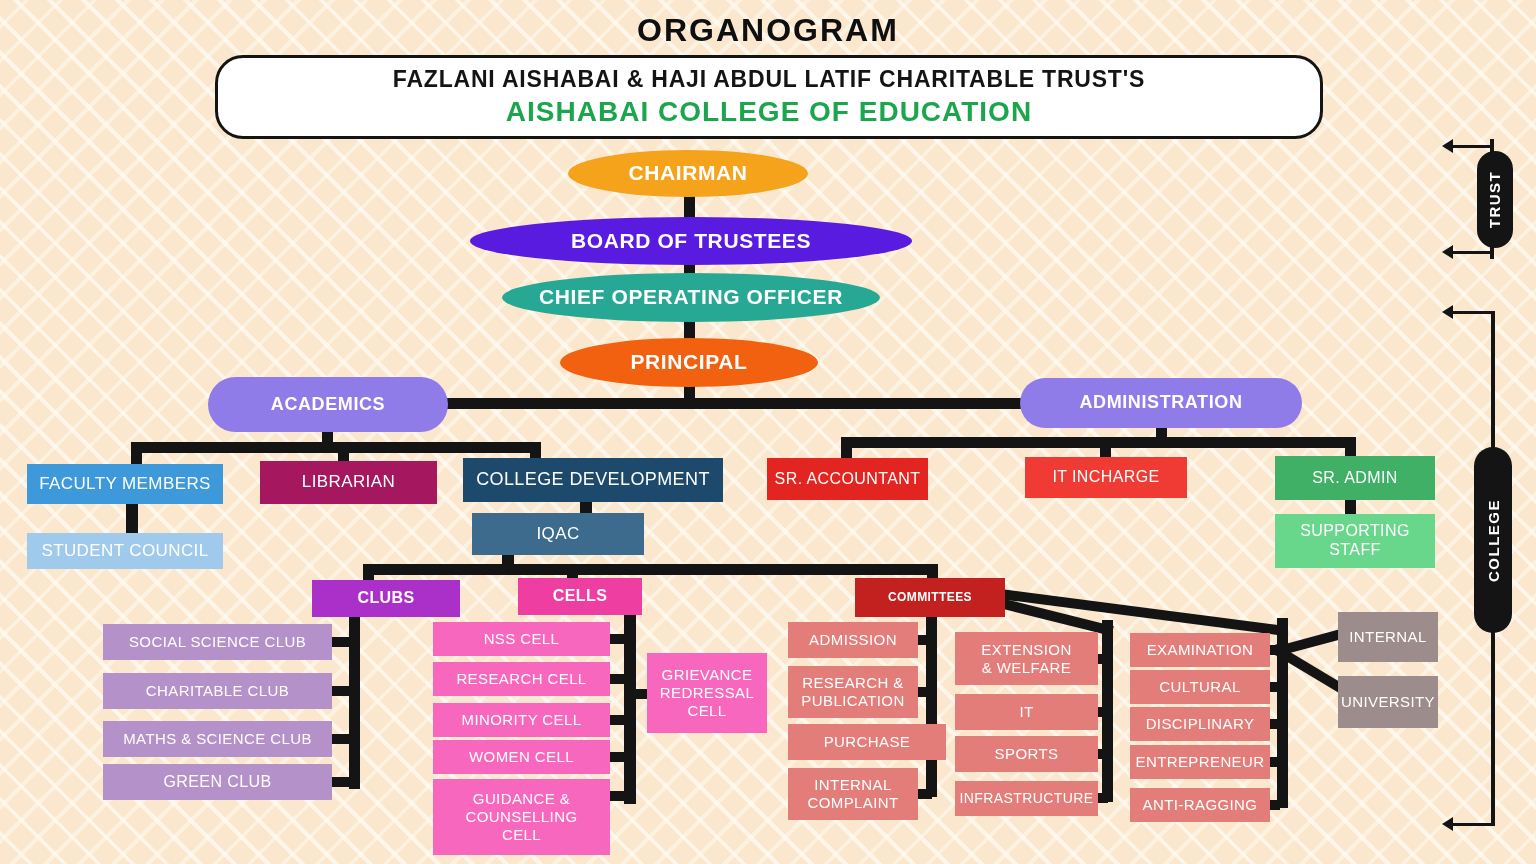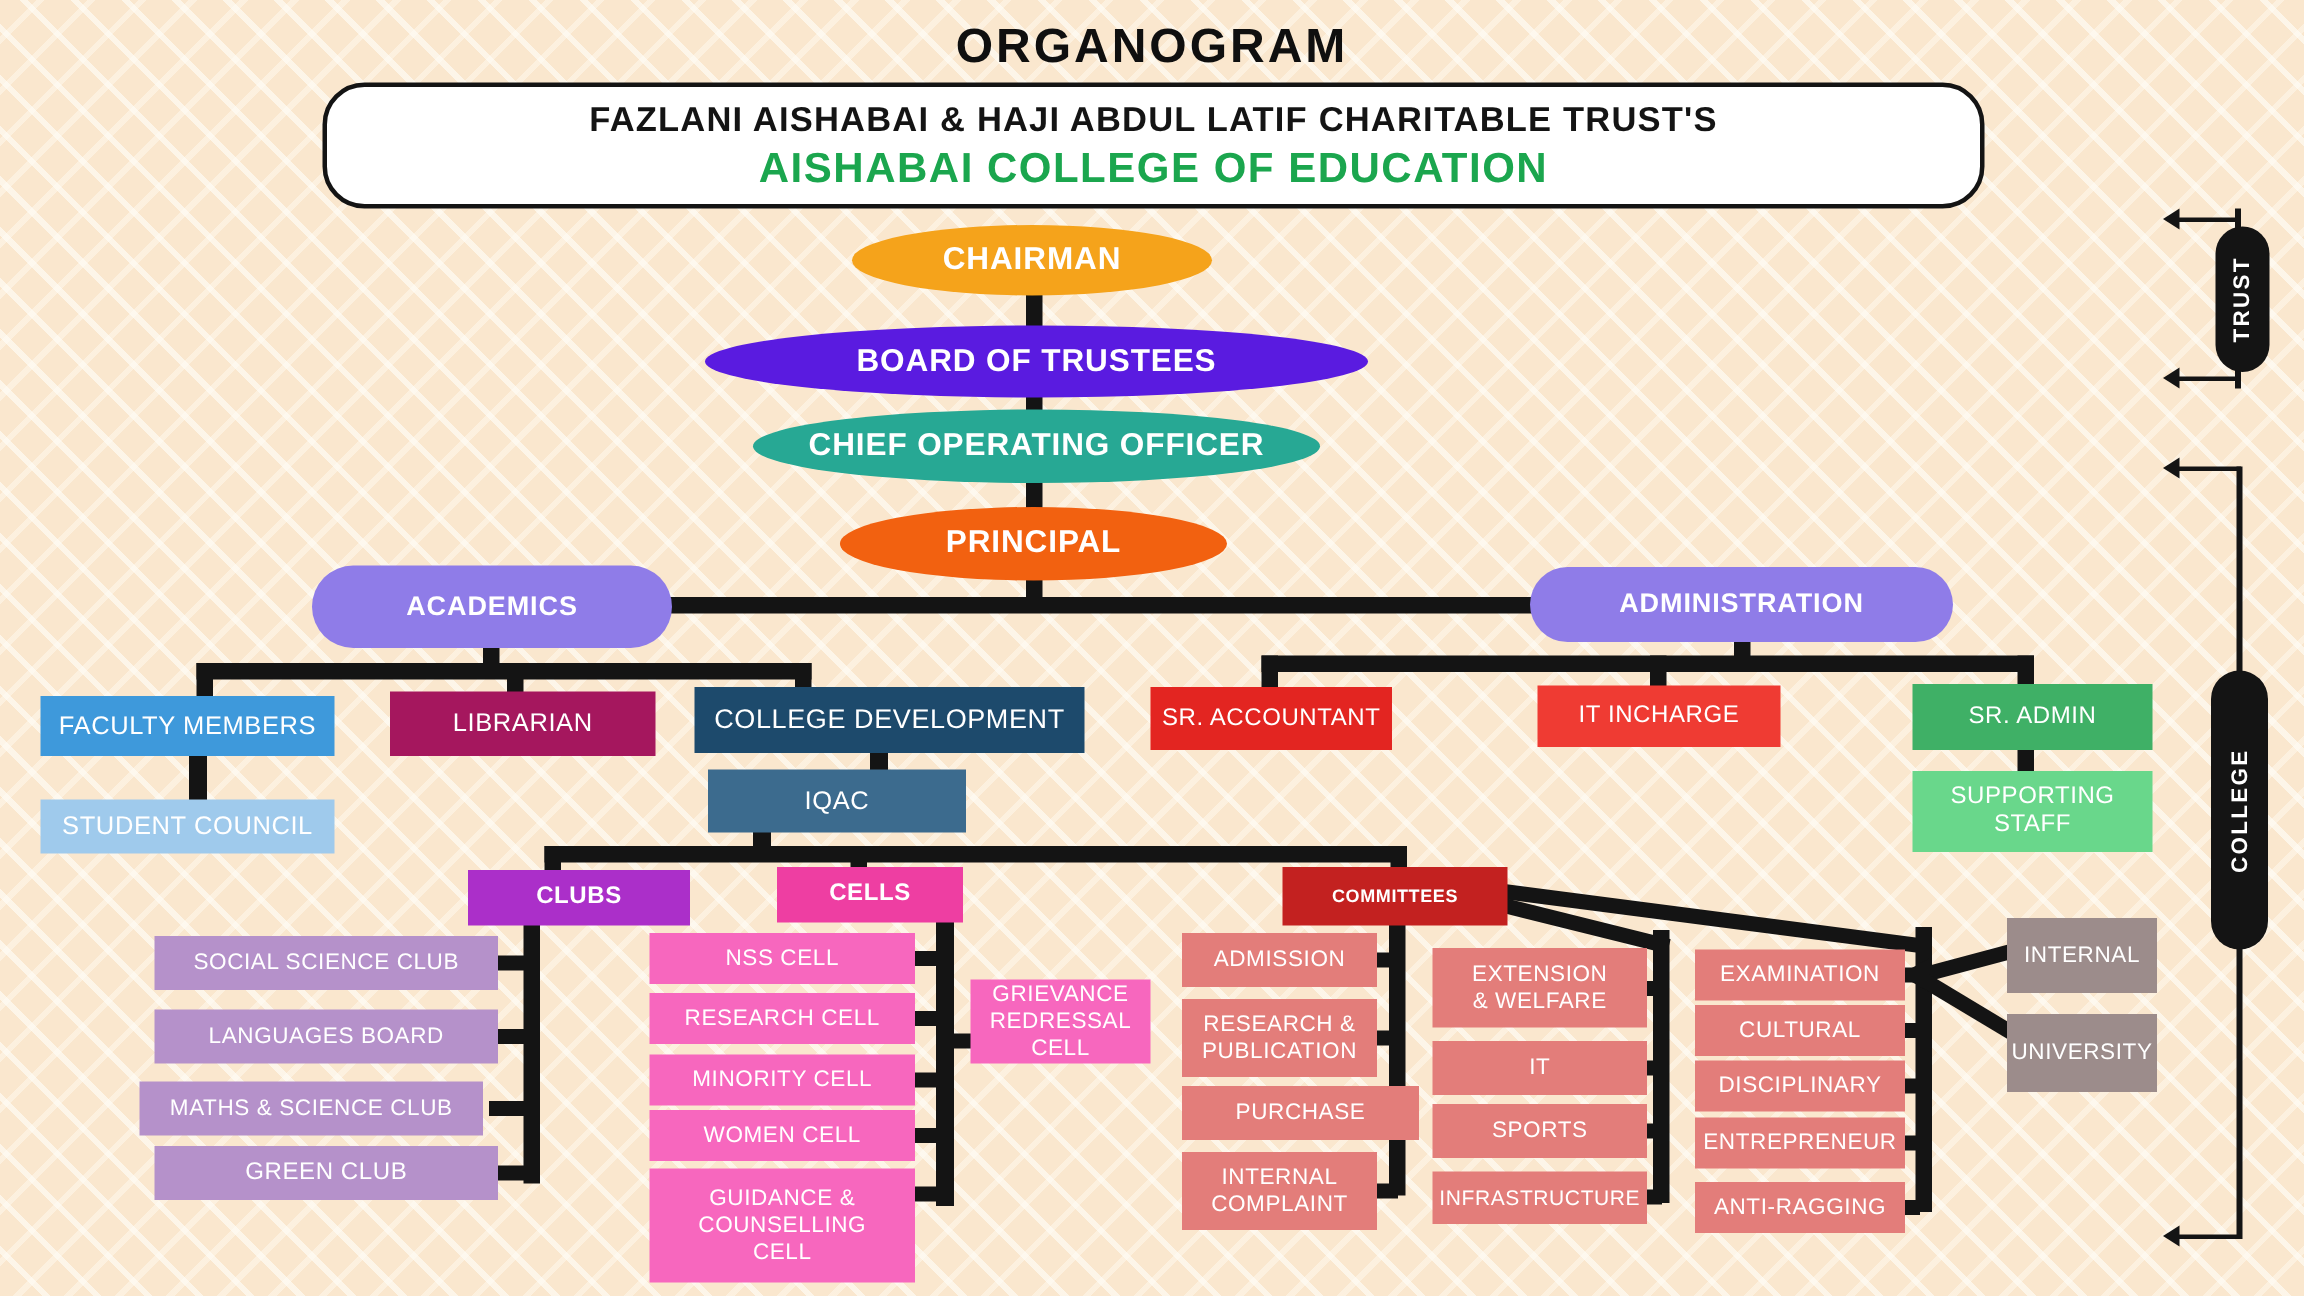--- a/index.html
+++ b/index.html
@@ -129,30 +129,30 @@
   <div class="nd" style="left:767px;top:458px;width:161px;height:42px;background:#e32521;font-size:16px">SR. ACCOUNTANT</div>
   <div class="nd" style="left:1025px;top:457px;width:162px;height:41px;background:#ef3b33;font-size:16px">IT INCHARGE</div>
   <div class="nd" style="left:1275px;top:456px;width:160px;height:44px;background:#3fb066;font-size:16px">SR. ADMIN</div>
   <div class="nd" style="left:1275px;top:514px;width:160px;height:54px;background:#69d78b;font-size:16px;padding:0 26px;box-sizing:border-box">SUPPORTING STAFF</div>
 
   <div class="nd hdr" style="left:312px;top:580px;width:148px;height:37px;background:#ab2fc9;font-size:16px">CLUBS</div>
   <div class="nd hdr" style="left:518px;top:578px;width:124px;height:37px;background:#ee3ea2;font-size:16px">CELLS</div>
   <div class="nd hdr" style="left:855px;top:578px;width:150px;height:39px;background:#c32120;font-size:12px">COMMITTEES</div>
 
   <div class="nd" style="left:103px;top:624px;width:229px;height:36px;background:#b591ca;font-size:15px">SOCIAL SCIENCE CLUB</div>
-  <div class="nd" style="left:103px;top:673px;width:229px;height:36px;background:#b591ca;font-size:15px">LANGUAGES BOARD</div>
-  <div class="nd" style="left:93px;top:721px;width:229px;height:36px;background:#b591ca;font-size:15px">MATHS &amp; SCIENCE CLUB</div>
+  <div class="nd" style="left:103px;top:673px;width:229px;height:36px;background:#b591ca;font-size:15px">CHARITABLE CLUB</div>
+  <div class="nd" style="left:103px;top:721px;width:229px;height:36px;background:#b591ca;font-size:15px">MATHS &amp; SCIENCE CLUB</div>
   <div class="nd" style="left:103px;top:764px;width:229px;height:36px;background:#b591ca;font-size:16px">GREEN CLUB</div>
 
   <div class="nd" style="left:433px;top:622px;width:177px;height:34px;background:#f767be;font-size:15px">NSS CELL</div>
   <div class="nd" style="left:433px;top:662px;width:177px;height:34px;background:#f767be;font-size:15px">RESEARCH CELL</div>
   <div class="nd" style="left:433px;top:703px;width:177px;height:34px;background:#f767be;font-size:15px">MINORITY CELL</div>
   <div class="nd" style="left:433px;top:740px;width:177px;height:34px;background:#f767be;font-size:15px">WOMEN CELL</div>
   <div class="nd" style="left:433px;top:779px;width:177px;height:76px;background:#f767be;font-size:15px;padding:0 30px;box-sizing:border-box">GUIDANCE &amp; COUNSELLING CELL</div>
-  <div class="nd" style="left:647px;top:653px;width:120px;height:56px;background:#f767be;font-size:15px;padding:0 8px;box-sizing:border-box">GRIEVANCE REDRESSAL CELL</div>
+  <div class="nd" style="left:647px;top:653px;width:120px;height:80px;background:#f767be;font-size:15px;padding:0 8px;box-sizing:border-box">GRIEVANCE REDRESSAL CELL</div>
 
   <div class="nd" style="left:788px;top:622px;width:130px;height:36px;background:#e37d7a;font-size:15px">ADMISSION</div>
   <div class="nd" style="left:788px;top:666px;width:130px;height:52px;background:#e37d7a;font-size:15px">RESEARCH &amp; PUBLICATION</div>
   <div class="nd" style="left:788px;top:724px;width:158px;height:36px;background:#e37d7a;font-size:15px">PURCHASE</div>
   <div class="nd" style="left:788px;top:768px;width:130px;height:52px;background:#e37d7a;font-size:15px;padding:0 16px;box-sizing:border-box">INTERNAL COMPLAINT</div>
 
   <div class="nd" style="left:955px;top:632px;width:143px;height:53px;background:#e37d7a;font-size:15px;padding:0 32px;box-sizing:border-box">EXTENSION &amp; WELFARE</div>
   <div class="nd" style="left:955px;top:694px;width:143px;height:36px;background:#e37d7a;font-size:15px">IT</div>
   <div class="nd" style="left:955px;top:736px;width:143px;height:36px;background:#e37d7a;font-size:15px">SPORTS</div>
   <div class="nd" style="left:955px;top:781px;width:143px;height:35px;background:#e37d7a;font-size:14px">INFRASTRUCTURE</div>

